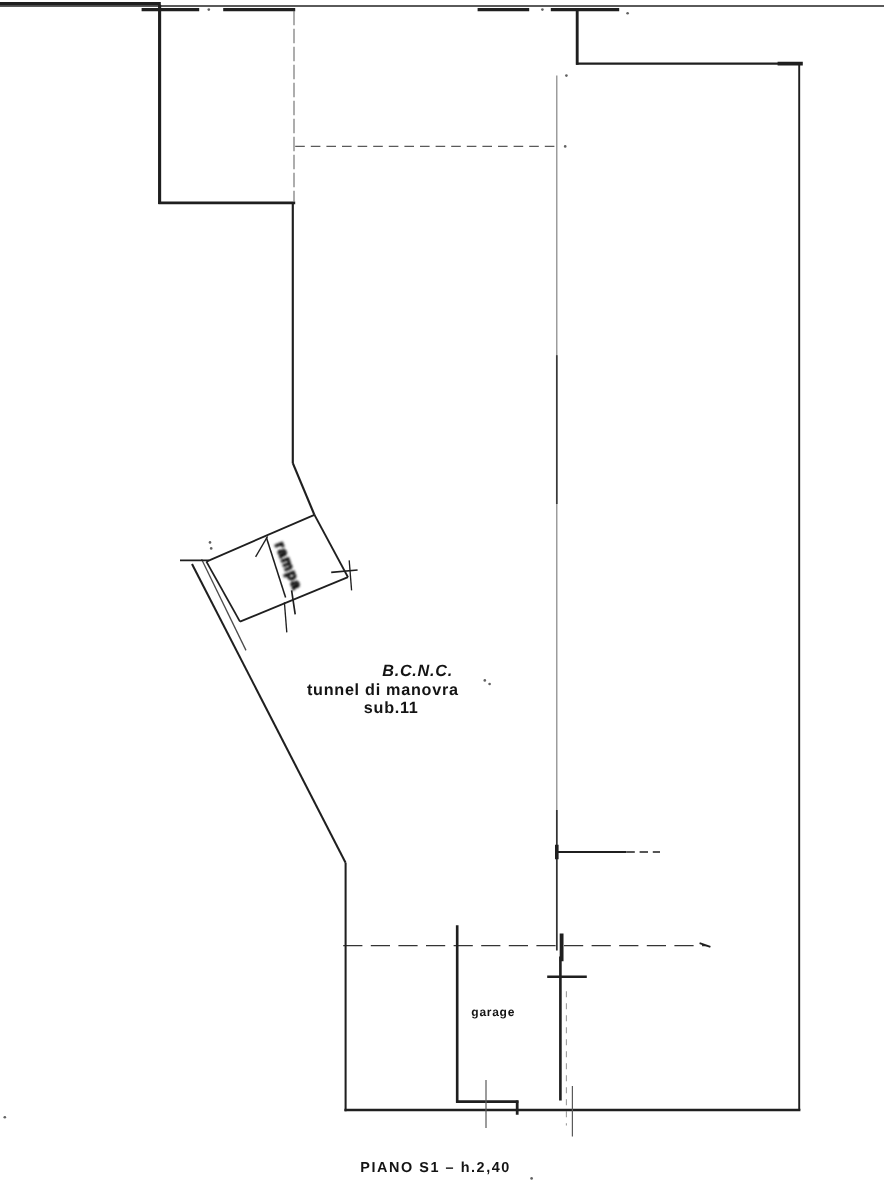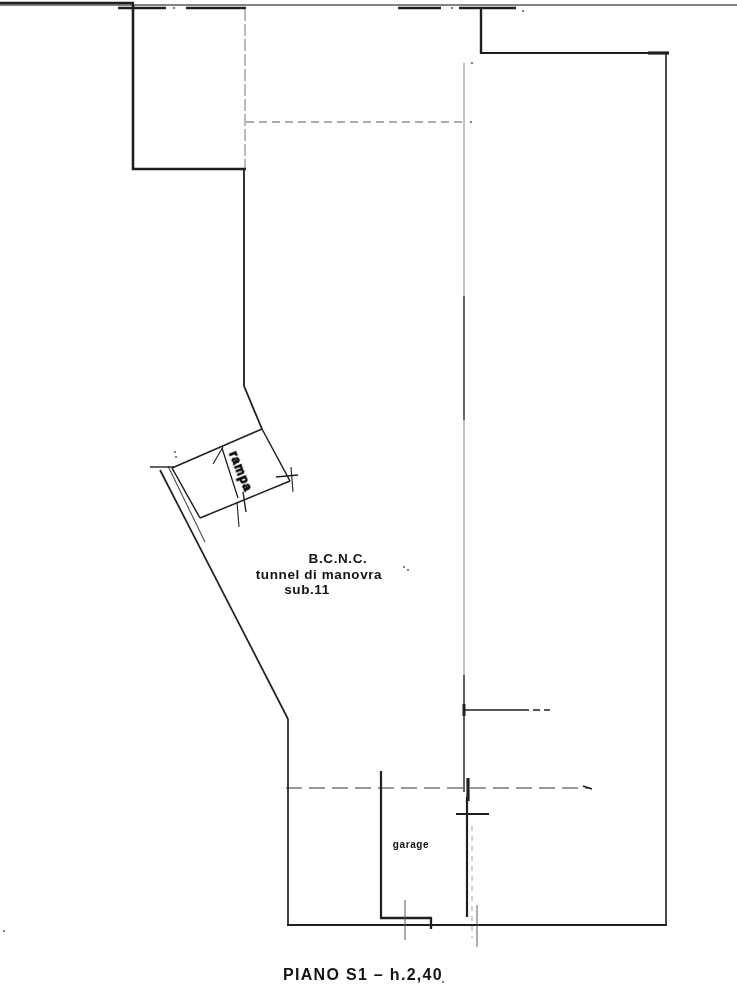--- a/index.html
+++ b/index.html
@@ -26,25 +26,25 @@
     transform: translateX(-50%);
     font-family: "Liberation Sans", sans-serif;
     font-weight: 700;
     color: #141414;
     white-space: nowrap;
     letter-spacing: 0.6px;
     font-size: 13.5px;
     filter: blur(0.4px);
     line-height: 1;
   }
-  .lbl.unit1 { left: 338px; top: 552px; }
+  .lbl.unit1 { left: 348px; top: 552px; font-style: italic; }
   .lbl.unit2 { left: 319px; top: 568px; }
-  .lbl.unit3 { left: 307px; top: 583px; }
+  .lbl.unit3 { left: 326px; top: 583px; }
   .lbl.garage { left: 411px; top: 840px; font-size: 10px; }
-  .lbl.caption { left: 363px; top: 967px; font-size: 16px; letter-spacing: 1.3px; }
+  .lbl.caption { left: 363px; top: 967px; font-size: 12px; letter-spacing: 1.3px; }
 </style>
 </head>
 <body>
 
 <div class="sheet">
   <svg id="plan-svg" width="737" height="1000" viewBox="0 0 737 1000">
       <line x1="0" y1="5" x2="737" y2="5" stroke="#5a5a5a" stroke-width="1.5"></line>
       <line x1="0" y1="3" x2="134" y2="3" stroke="#1f1f1f" stroke-width="2.6"></line>
       <line x1="118" y1="8" x2="166" y2="8" stroke="#1f1f1f" stroke-width="2.6"></line>
       <line x1="186" y1="8" x2="246" y2="8" stroke="#1f1f1f" stroke-width="2.6"></line>

